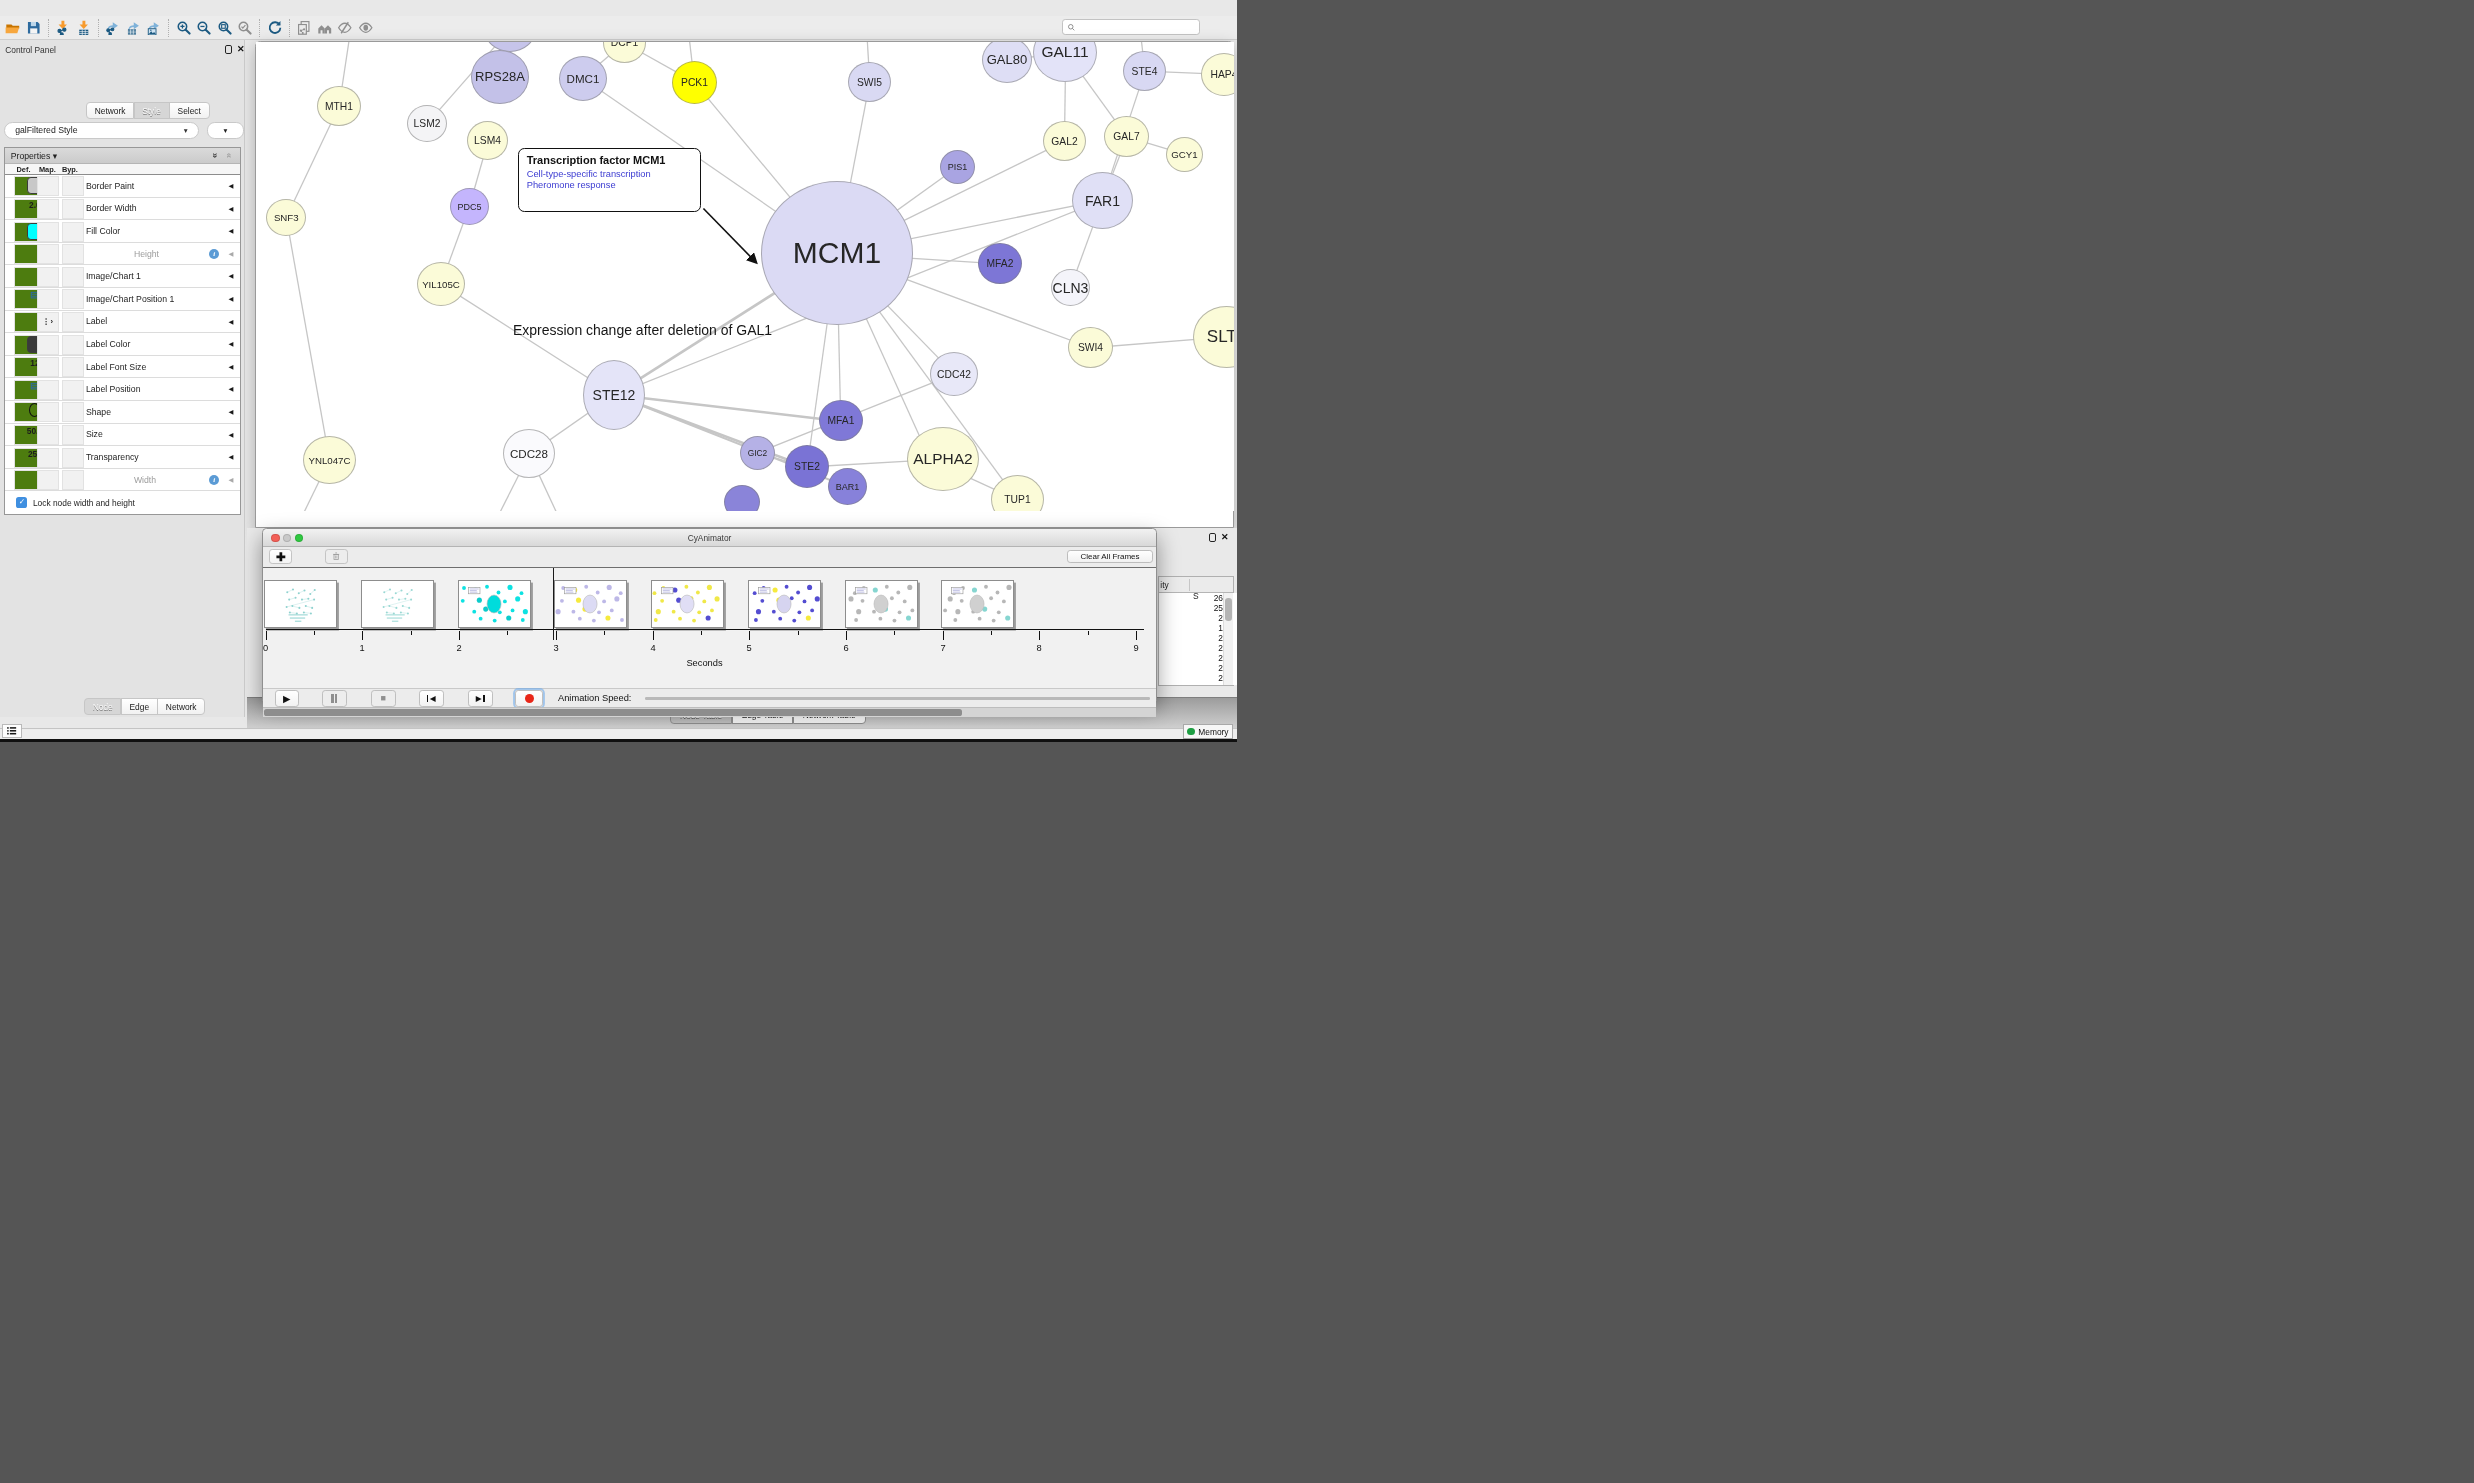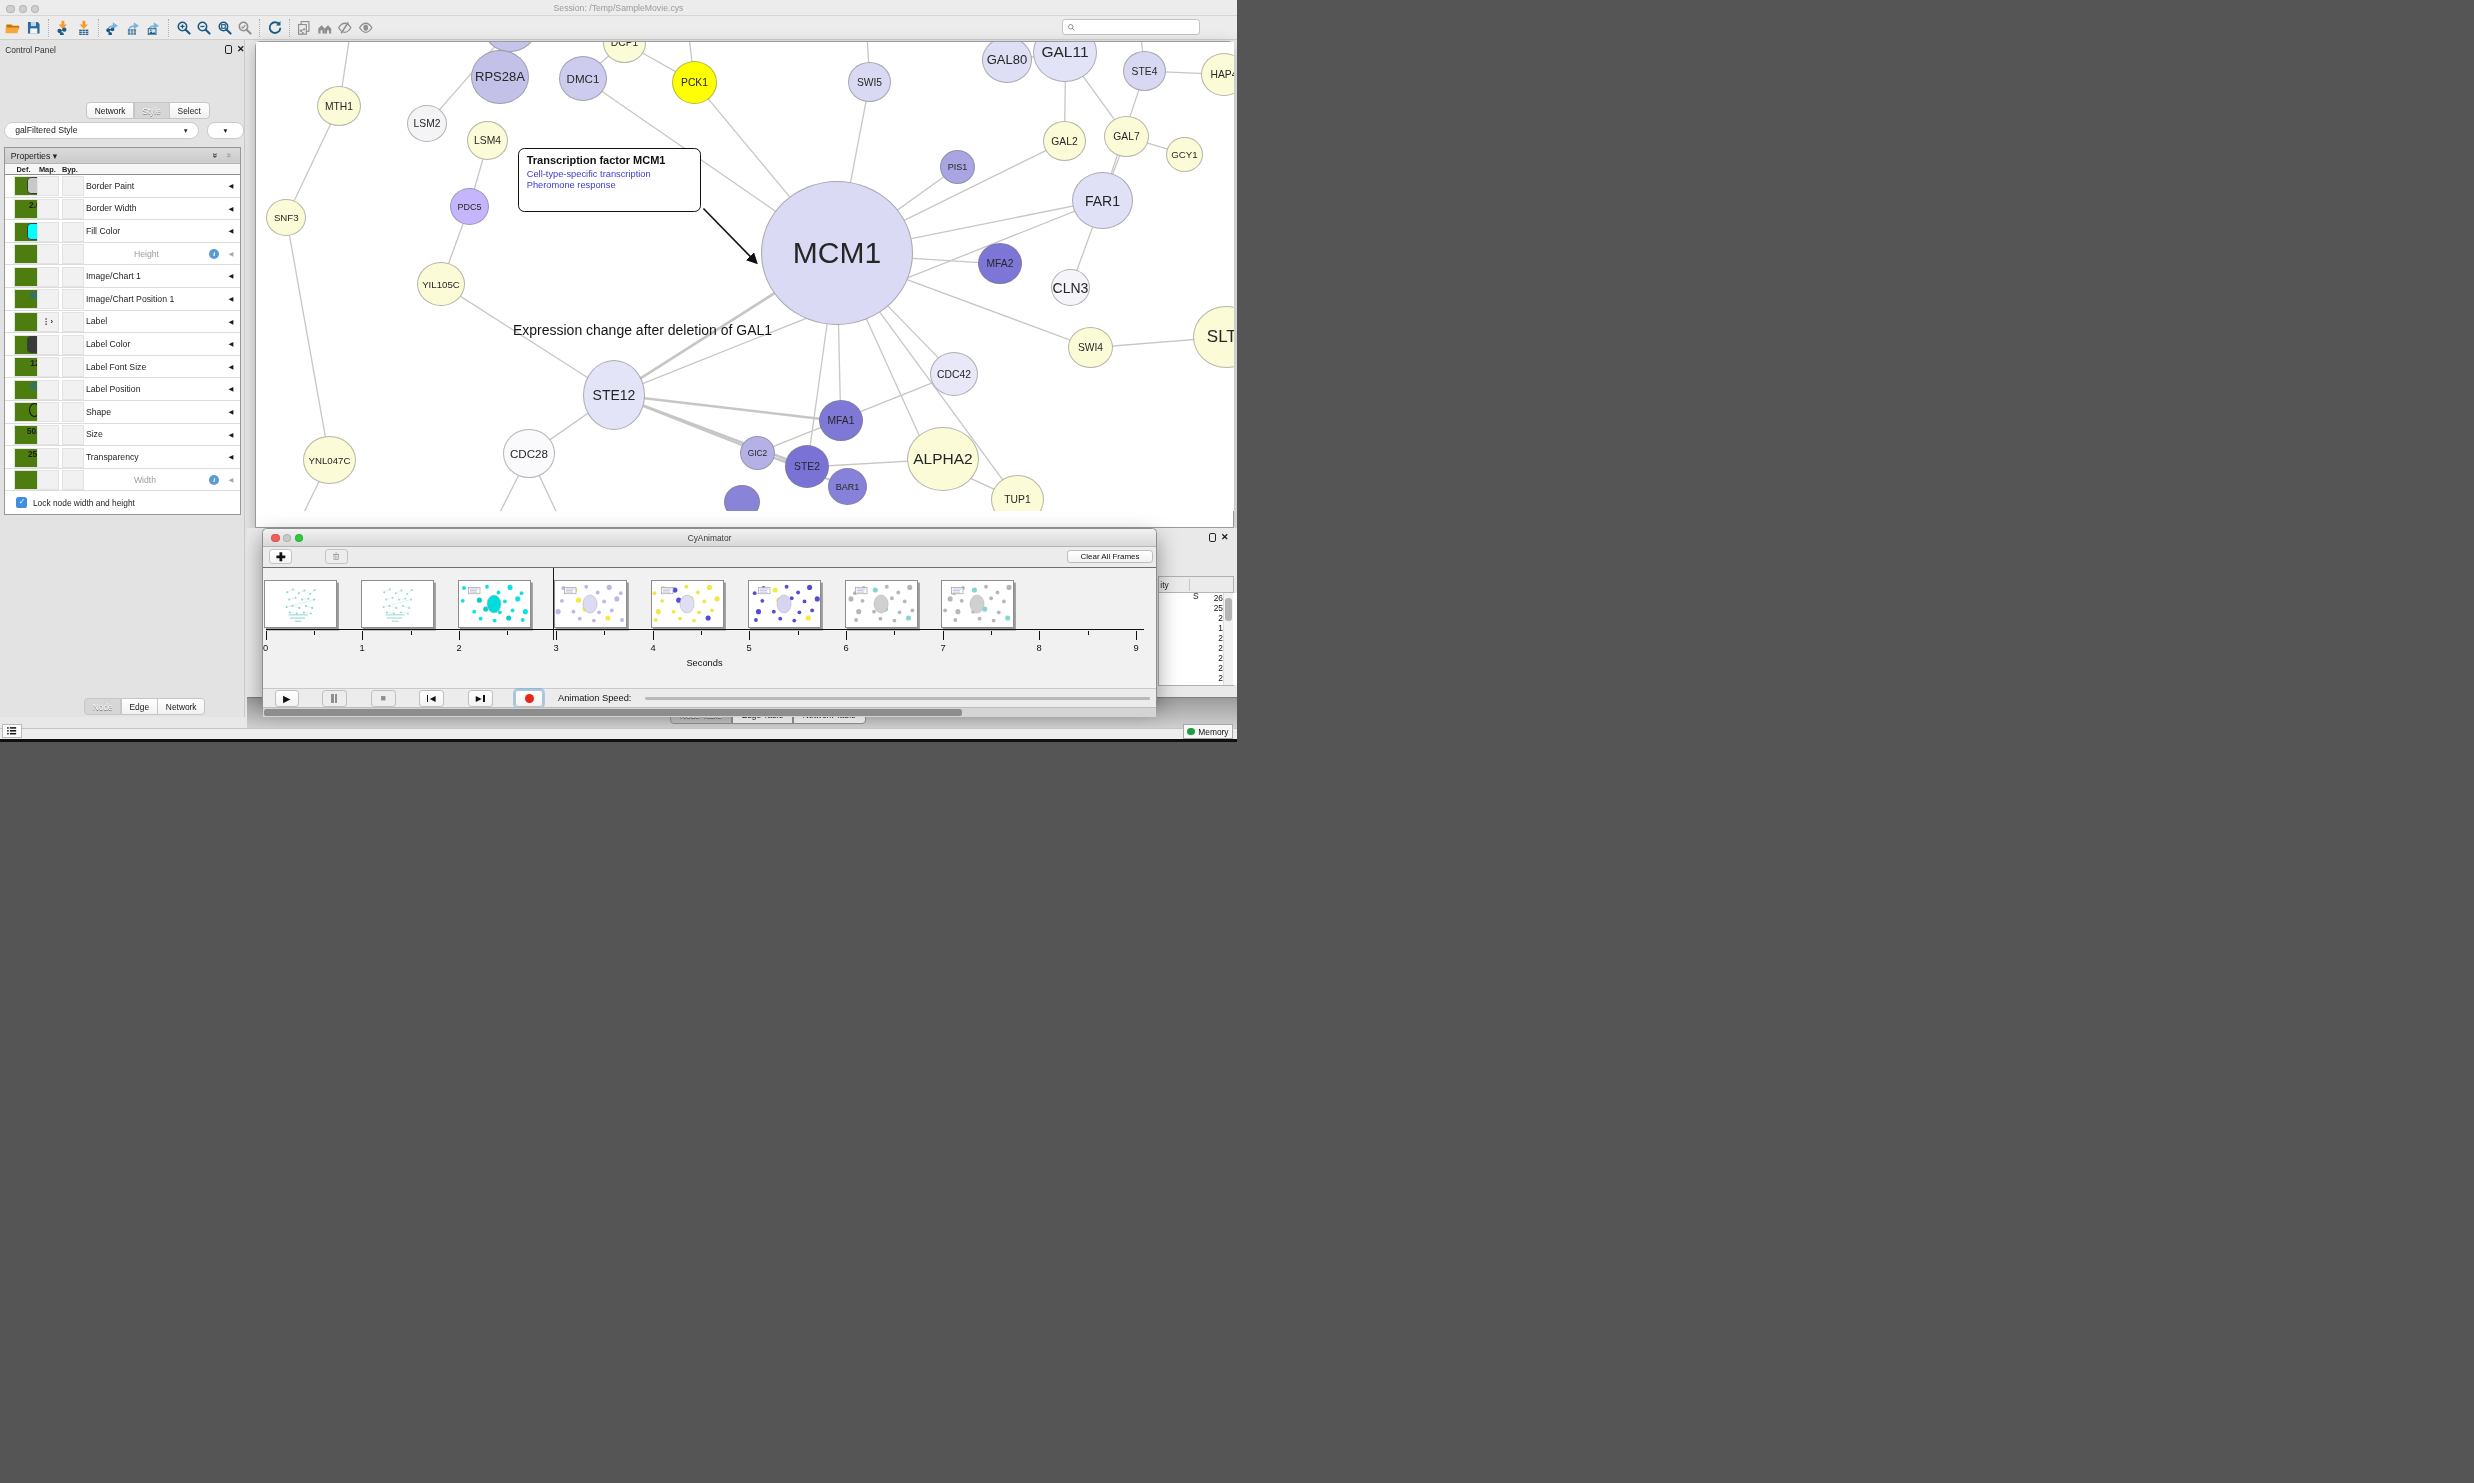--- a/index.html
+++ b/index.html
@@ -130,26 +130,20 @@
   #list-btn { position:absolute; left:1.9px; top:724px; width:20.6px; height:13.5px; background:#fdfdfd; border:0.6px solid #b9b9b9; display:flex; align-items:center; justify-content:center; z-index:7; cursor:pointer; }
   #memory-btn { position:absolute; left:1183px; top:724px; width:50px; height:15px; background:#f7f7f7; border:0.6px solid #a9a9a9; display:flex; align-items:center; justify-content:center; gap:3.2px; font-size:8.4px; color:#111; z-index:7; cursor:pointer; }
   #memory-dot { width:7.7px; height:7.7px; border-radius:50%; background:#1e9e43; }
   #bottom-black { position:absolute; left:0; top:739px; width:1237px; height:2.6px; background:#101010; z-index:8; }
 </style>
 </head>
 <body>
 
 <div id="app">
 
-  <div id="mac-titlebar">
-    <span class="tl" style="left:6.4px"></span>
-    <span class="tl" style="left:18.7px"></span>
-    <span class="tl" style="left:31px"></span>
-    <div id="session-title">Session: /Temp/SampleMovie.cys</div>
-  </div>
 
   <div id="toolbar">
     <div id="toolbar-groups">
         <div class="tbtn">
           <svg viewBox="0 0 24 24">
             <path d="M2 7h8l2 2h10v4H2z" fill="#c77400"></path>
             <path d="M1 11.5h21l-3 9H1z" fill="#f7a73e"></path>
           </svg>
         </div>
         <div class="tbtn">

